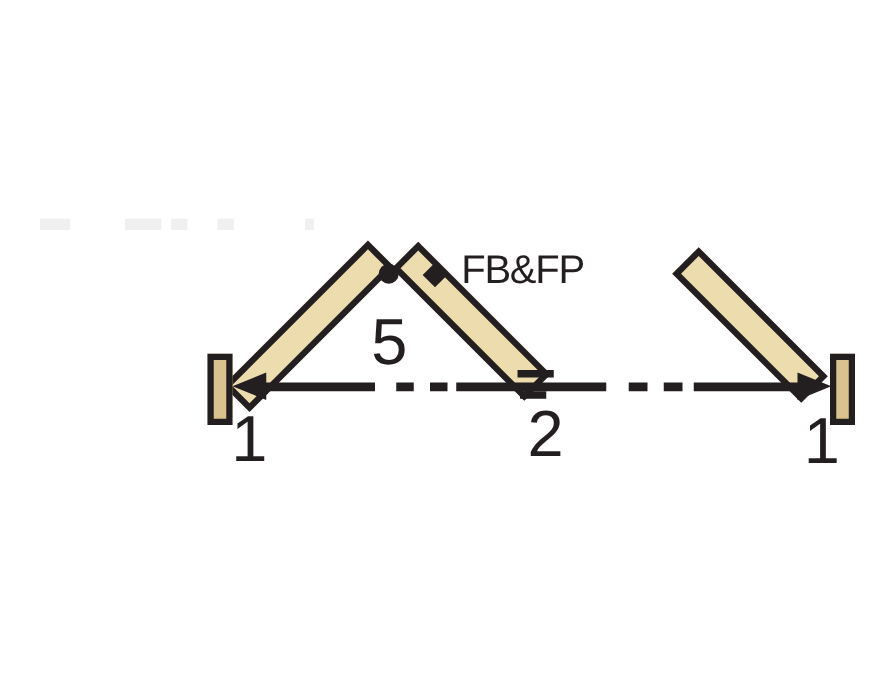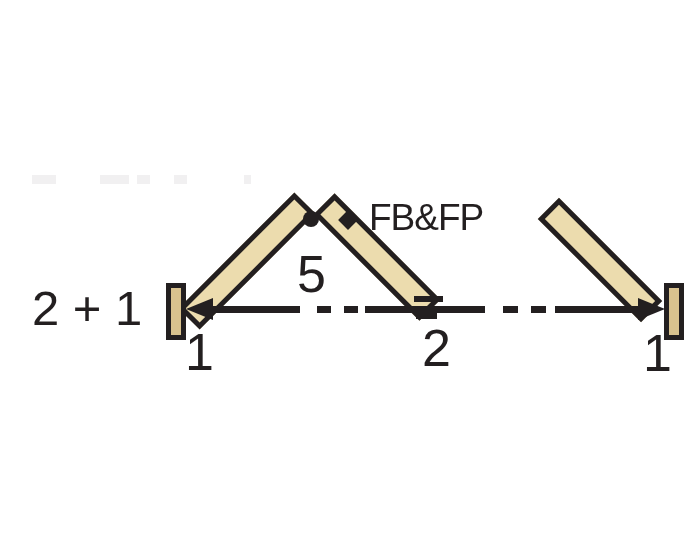--- a/index.html
+++ b/index.html
@@ -55,21 +55,21 @@
   .guide-bar{position:absolute;background:var(--line,#231f20);z-index:5;}
   #guide-bar-top{left:414px;top:296px;width:29px;height:6px;}
   #guide-bar-bottom{left:416px;top:313px;width:21px;height:6px;}
   
   .lbl{position:absolute;color:var(--line,#231f20);line-height:1;white-space:nowrap;z-index:7;}
   #lbl-config{left:32px;top:284px;font-size:49px;}
   #lbl-left-count{left:185px;top:326px;font-size:52px;}
   #lbl-outside{left:236px;top:329px;font-size:35px;letter-spacing:1px;}
   #lbl-center-count{left:422px;top:322px;font-size:52px;}
   #lbl-apex-count{left:297px;top:248px;font-size:52px;}
-  #lbl-hardware{left:369px;top:199px;font-size:37px;letter-spacing:-1px;}
+  #lbl-hardware{left:369px;top:199px;font-size:32px;letter-spacing:-1px;}
   #lbl-right-count{left:643px;top:327px;font-size:52px;}
 </style>
 </head>
 <body>
 
 <div id="canvas">
 
   <div class="smudge" style="left:32px;width:24px;"></div>
   <div class="smudge" style="left:100px;width:29px;"></div>
   <div class="smudge" style="left:137px;width:13px;"></div>
@@ -92,20 +92,19 @@
   <div class="hline seg3"></div>
 
   <div class="arrow" id="arrow-left"></div>
   <div class="arrow" id="arrow-right"></div>
 
   <div id="pivot-dot"></div>
   <div id="hinge-marker"></div>
   <div class="guide-bar" id="guide-bar-top"></div>
   <div class="guide-bar" id="guide-bar-bottom"></div>
 
-  <div class="lbl" id="lbl-config">2 + 1</div>
   <div class="lbl" id="lbl-left-count">1</div>
   <div class="lbl" id="lbl-center-count">2</div>
   <div class="lbl" id="lbl-apex-count">5</div>
   <div class="lbl" id="lbl-hardware">FB&amp;FP</div>
   <div class="lbl" id="lbl-right-count">1</div>
 
 </div>
 
 </body></html>

